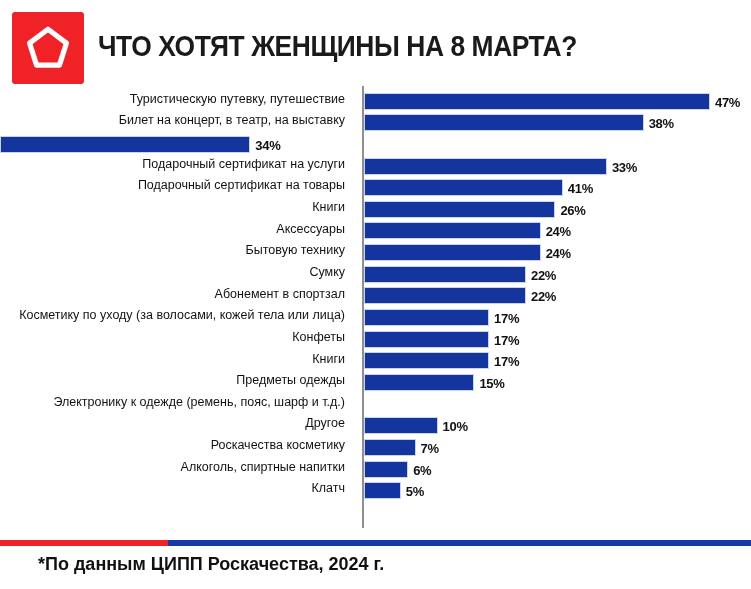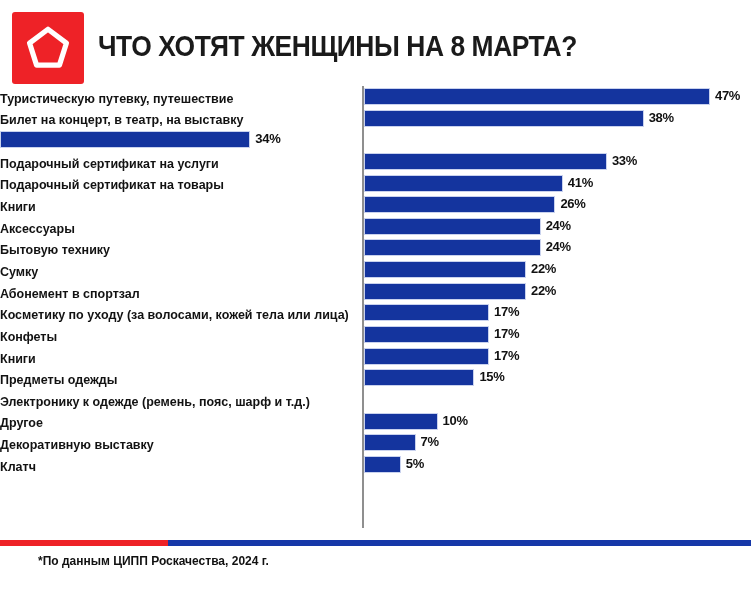--- a/index.html
+++ b/index.html
@@ -23,43 +23,42 @@
     letter-spacing: -0.5px; white-space: nowrap;
     transform: scaleX(0.88); transform-origin: left center;
   }
   .chart { position: absolute; left: 0; top: 88px; width: 751px; }
   .axis {
     position: absolute; left: 362px; top: 86px;
     width: 1.5px; height: 442px; background: #8f8f8f;
   }
   .row { display: flex; align-items: center; height: 21.65px; }
   .label {
-    width: 364px; padding-right: 7px; box-sizing: border-box;
-    text-align: left; font-size: 12.5px; color: #121212;
+    width: 364px; padding-right: 19px; box-sizing: border-box;
+    text-align: right; font-size: 12.5px; color: #121212;
     white-space: nowrap;
-    font-weight: bold;
-  }
-  .barwrap { flex: 1; display: flex; align-items: flex-start; height: 100%; }
+  }
+  .barwrap { flex: 1; display: flex; align-items: flex-end; height: 100%; }
   .bar {
     height: 17px; background: #14349e;
     outline: 1px solid #c9d2ee; outline-offset: -1px;
   }
   .pct {
     margin-left: 5px; font-size: 13px; font-weight: bold;
     color: #111111; letter-spacing: -0.3px; white-space: nowrap;
   }
   .divider {
     position: absolute; left: 0; top: 540px;
     width: 751px; height: 6px; display: flex;
   }
   .divider .seg-red { width: 168px; background: #ee2227; }
   .divider .seg-blue { flex: 1; background: #1638a8; }
   .footer-note {
     position: absolute; left: 38px; top: 554px;
-    font-size: 12px; font-weight: bold; color: #111111;
+    font-size: 18px; font-weight: bold; color: #111111;
   }
 </style>
 </head>
 <body>
 
 <div class="logo">
   <svg width="52" height="52" viewBox="0 0 100 100">
     <path d="M50,14 L85.5,40.5 L72,83 L28,83 L14.5,40.5 Z" fill="none" stroke="#ffffff" stroke-width="10" stroke-linejoin="round"></path>
   </svg>
 </div>
@@ -171,24 +170,31 @@
         <div class="label">Электронику к одежде (ремень, пояс, шарф и т.д.)</div>
       </div>
       <div class="row">
         <div class="label">Другое</div>
         <div class="barwrap">
           <div class="bar" style="width: 73.6px; background: rgb(20, 52, 158);"></div>
           <span class="pct">10%</span>
         </div>
       </div>
       <div class="row">
-        <div class="label">Декоративную выставку</div>
+        <div class="label">Роскачества косметику</div>
         <div class="barwrap">
           <div class="bar" style="width: 51.5px; background: rgb(20, 52, 158);"></div>
           <span class="pct">7%</span>
+        </div>
+      </div>
+      <div class="row">
+        <div class="label">Алкоголь, спиртные напитки</div>
+        <div class="barwrap">
+          <div class="bar" style="width: 44.2px; background: rgb(20, 52, 158);"></div>
+          <span class="pct">6%</span>
         </div>
       </div>
       <div class="row">
         <div class="label">Клатч</div>
         <div class="barwrap">
           <div class="bar" style="width: 36.8px; background: rgb(20, 52, 158);"></div>
           <span class="pct">5%</span>
         </div>
       </div>
     </div>

